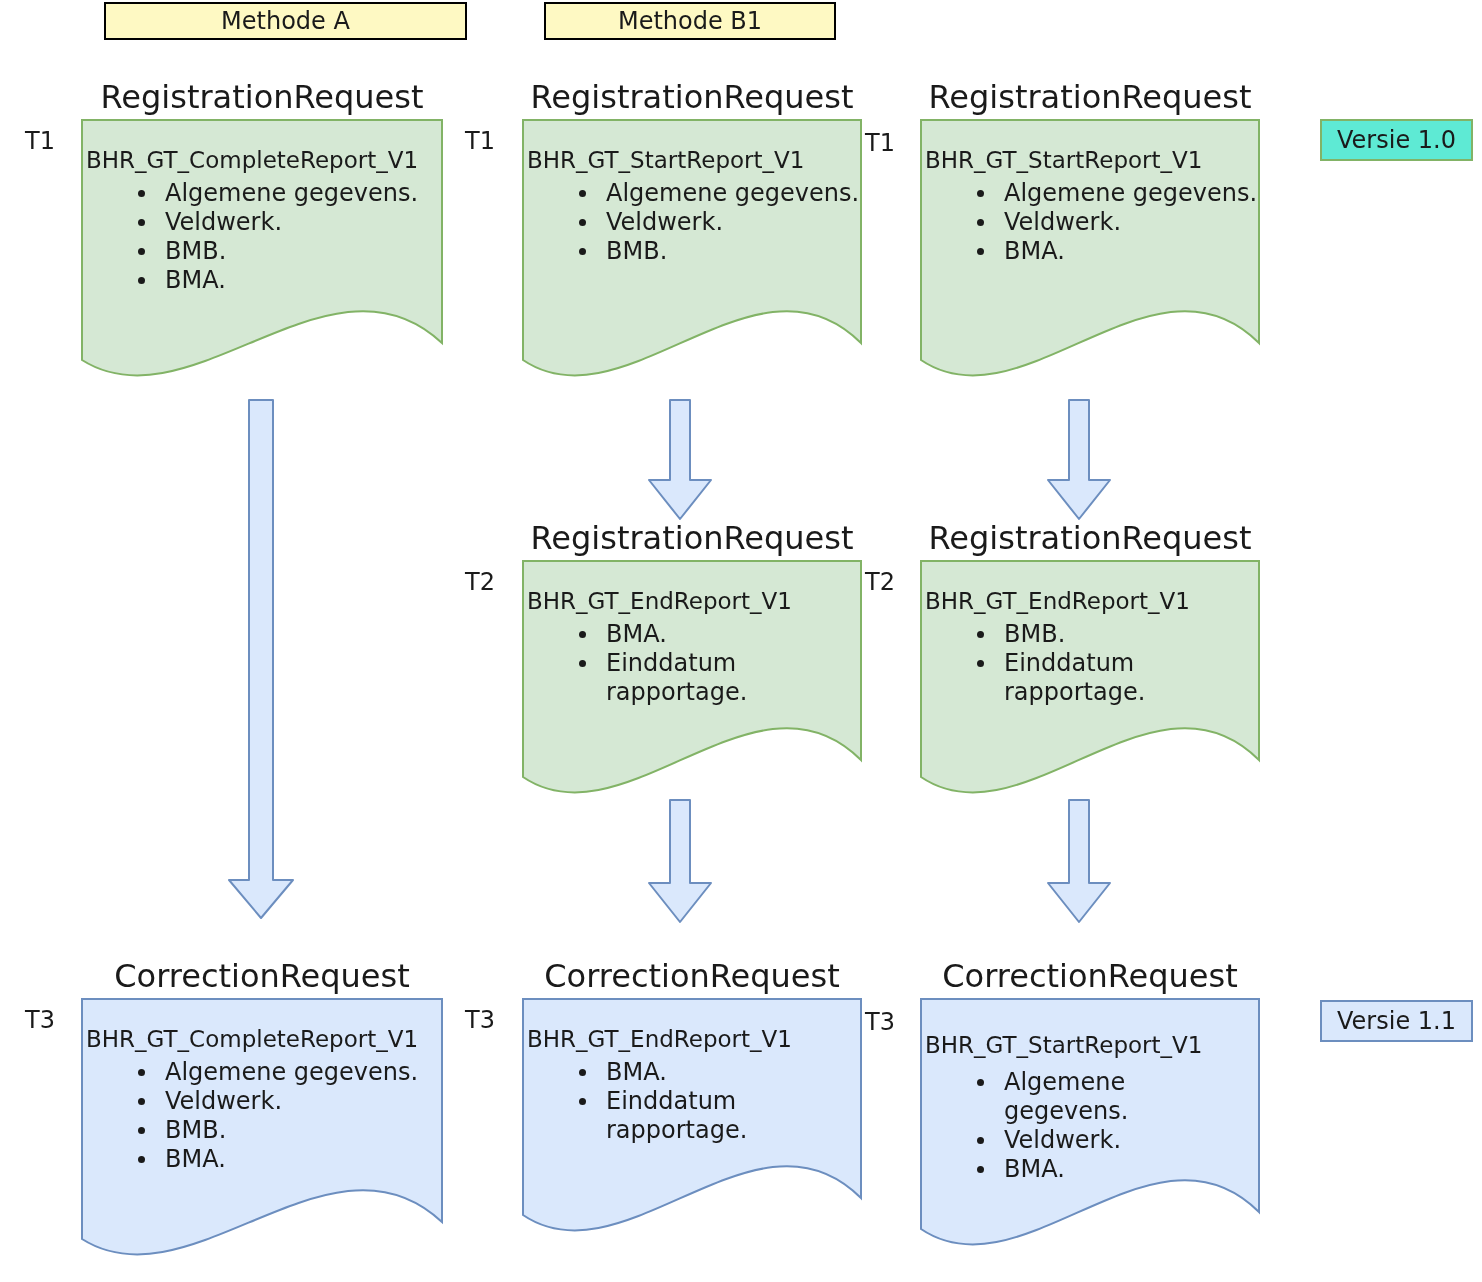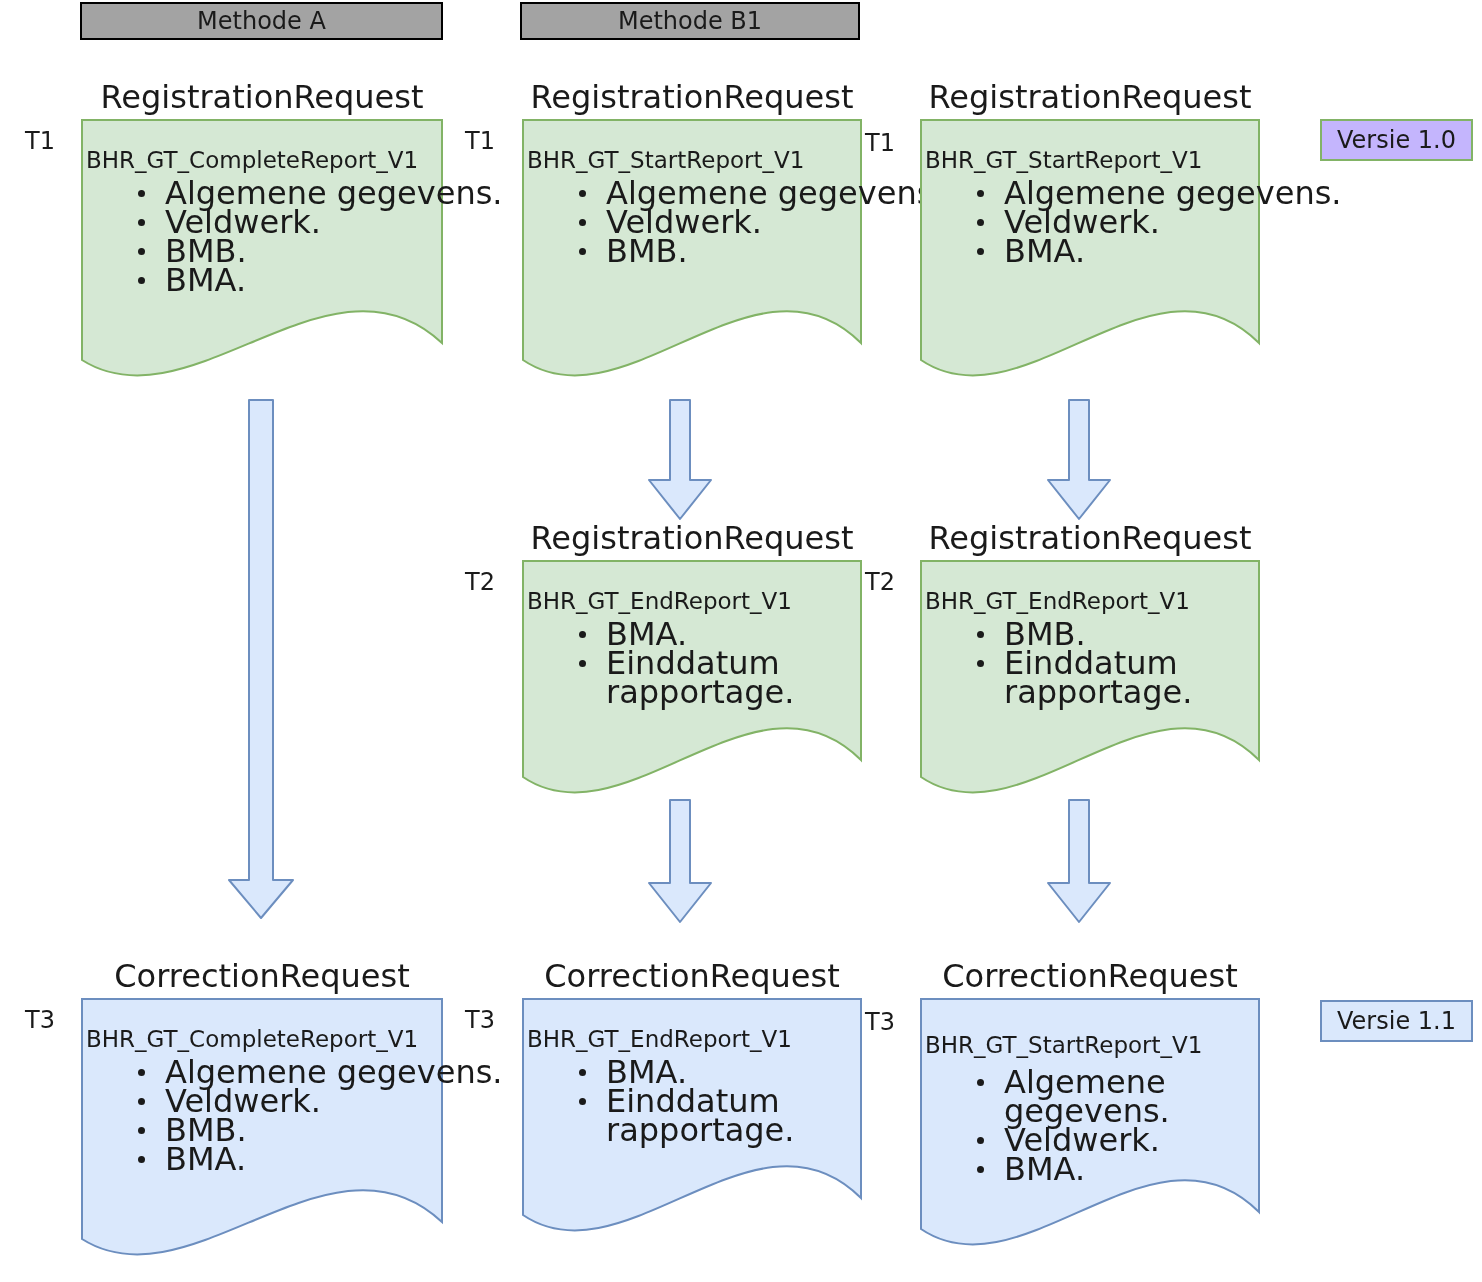--- a/index.html
+++ b/index.html
@@ -8,24 +8,25 @@
     width:1482px;height:1282px;
     background:#ffffff;
     font-family:"DejaVu Sans","Liberation Sans",sans-serif;
     color:#1a1a1a;
     overflow:hidden;
   }
   .abs{position:absolute;}
   .col-header{
     box-sizing:border-box;
     border:2px solid #000;
-    background:#a3a3a3;
+    background:#fef9c3;
     height:38px;line-height:34px;
     text-align:center;
     font-size:24px;
+    margin-left:24px;
   }
   .req-label{
     height:26px;line-height:26px;
     text-align:center;
     font-size:32px;
     white-space:nowrap;
   }
   .t-label{
     width:44px;height:26px;line-height:26px;
     text-align:center;font-size:24px;
@@ -34,45 +35,45 @@
   .doc svg{position:absolute;left:0;top:0;display:block;}
   .doc-title{
     position:absolute;left:5px;top:10px;
     font-size:23px;line-height:27px;
     white-space:nowrap;
     margin-top:18px;
   }
   .doc ul{
     position:absolute;left:54px;top:60px;
     margin:0;padding:0;list-style:none;
-    font-size:32px;line-height:29px;
+    font-size:24px;line-height:29px;
   }
   .doc ul li{position:relative;padding-left:30px;}
   .doc ul li::before{
     content:"";position:absolute;left:3px;top:11px;
     width:7px;height:7px;border-radius:50%;background:#1a1a1a;
   }
   .doc.tall ul{white-space:nowrap;}
   .doc.short ul, .doc.medium ul{width:212px;}
   .version-badge{
     box-sizing:border-box;
     width:153px;height:42px;line-height:38px;
     text-align:center;font-size:24px;
     border:2px solid;
   }
-  .version-badge.green{background:#c4b5fd;border-color:#82B366;}
+  .version-badge.green{background:#5eead4;border-color:#82B366;}
   .version-badge.blue{background:#DAE8FC;border-color:#6C8EBF;}
 </style>
 </head>
 <body>
 
 <div id="canvas">
 
   <div class="abs col-header" style="left:80px;top:2px;width:363px;">Methode A</div>
-  <div class="abs col-header" style="left:520px;top:2px;width:340px;">Methode B1</div>
+  <div class="abs col-header" style="left:520px;top:2px;width:292px;">Methode B1</div>
 
   <div class="abs req-label" style="left:81px;top:84px;width:362px;">RegistrationRequest</div>
   <div class="abs req-label" style="left:522px;top:84px;width:340px;">RegistrationRequest</div>
   <div class="abs req-label" style="left:920px;top:84px;width:340px;">RegistrationRequest</div>
 
   <div class="abs t-label" style="left:18px;top:128px;">T1</div>
   <div class="abs t-label" style="left:458px;top:128px;">T1</div>
   <div class="abs t-label" style="left:858px;top:130px;">T1</div>
 
   <div class="doc tall" style="left:81px;top:119px;width:362px;height:266px;">

